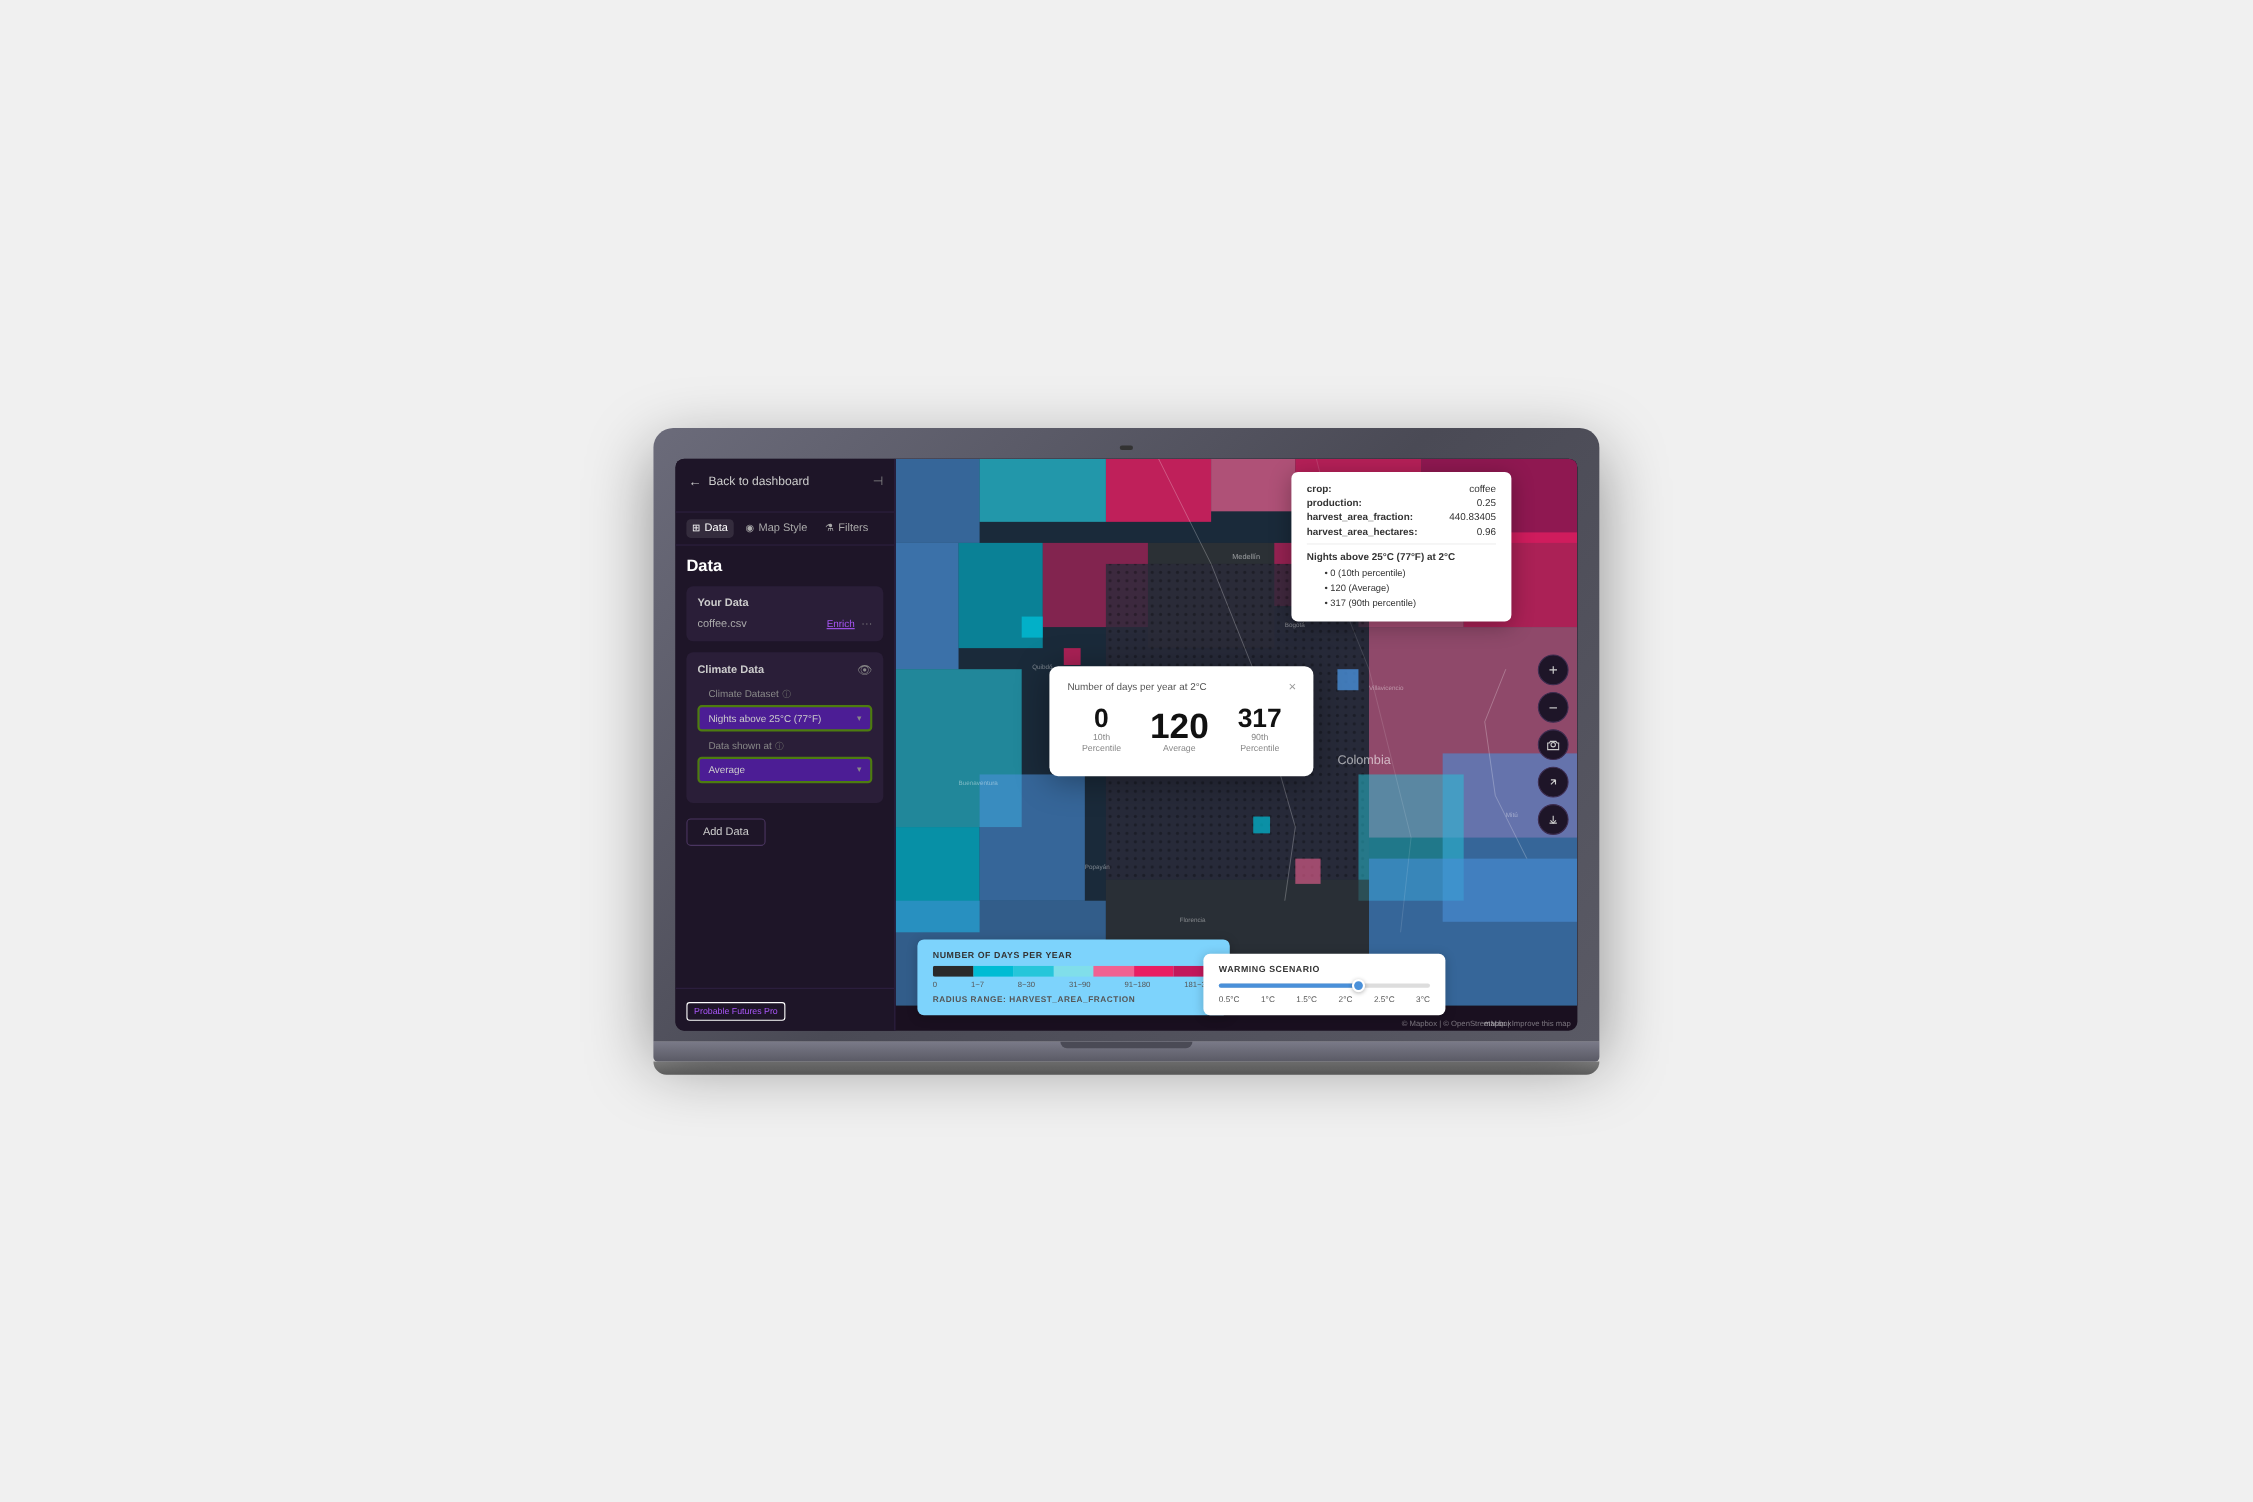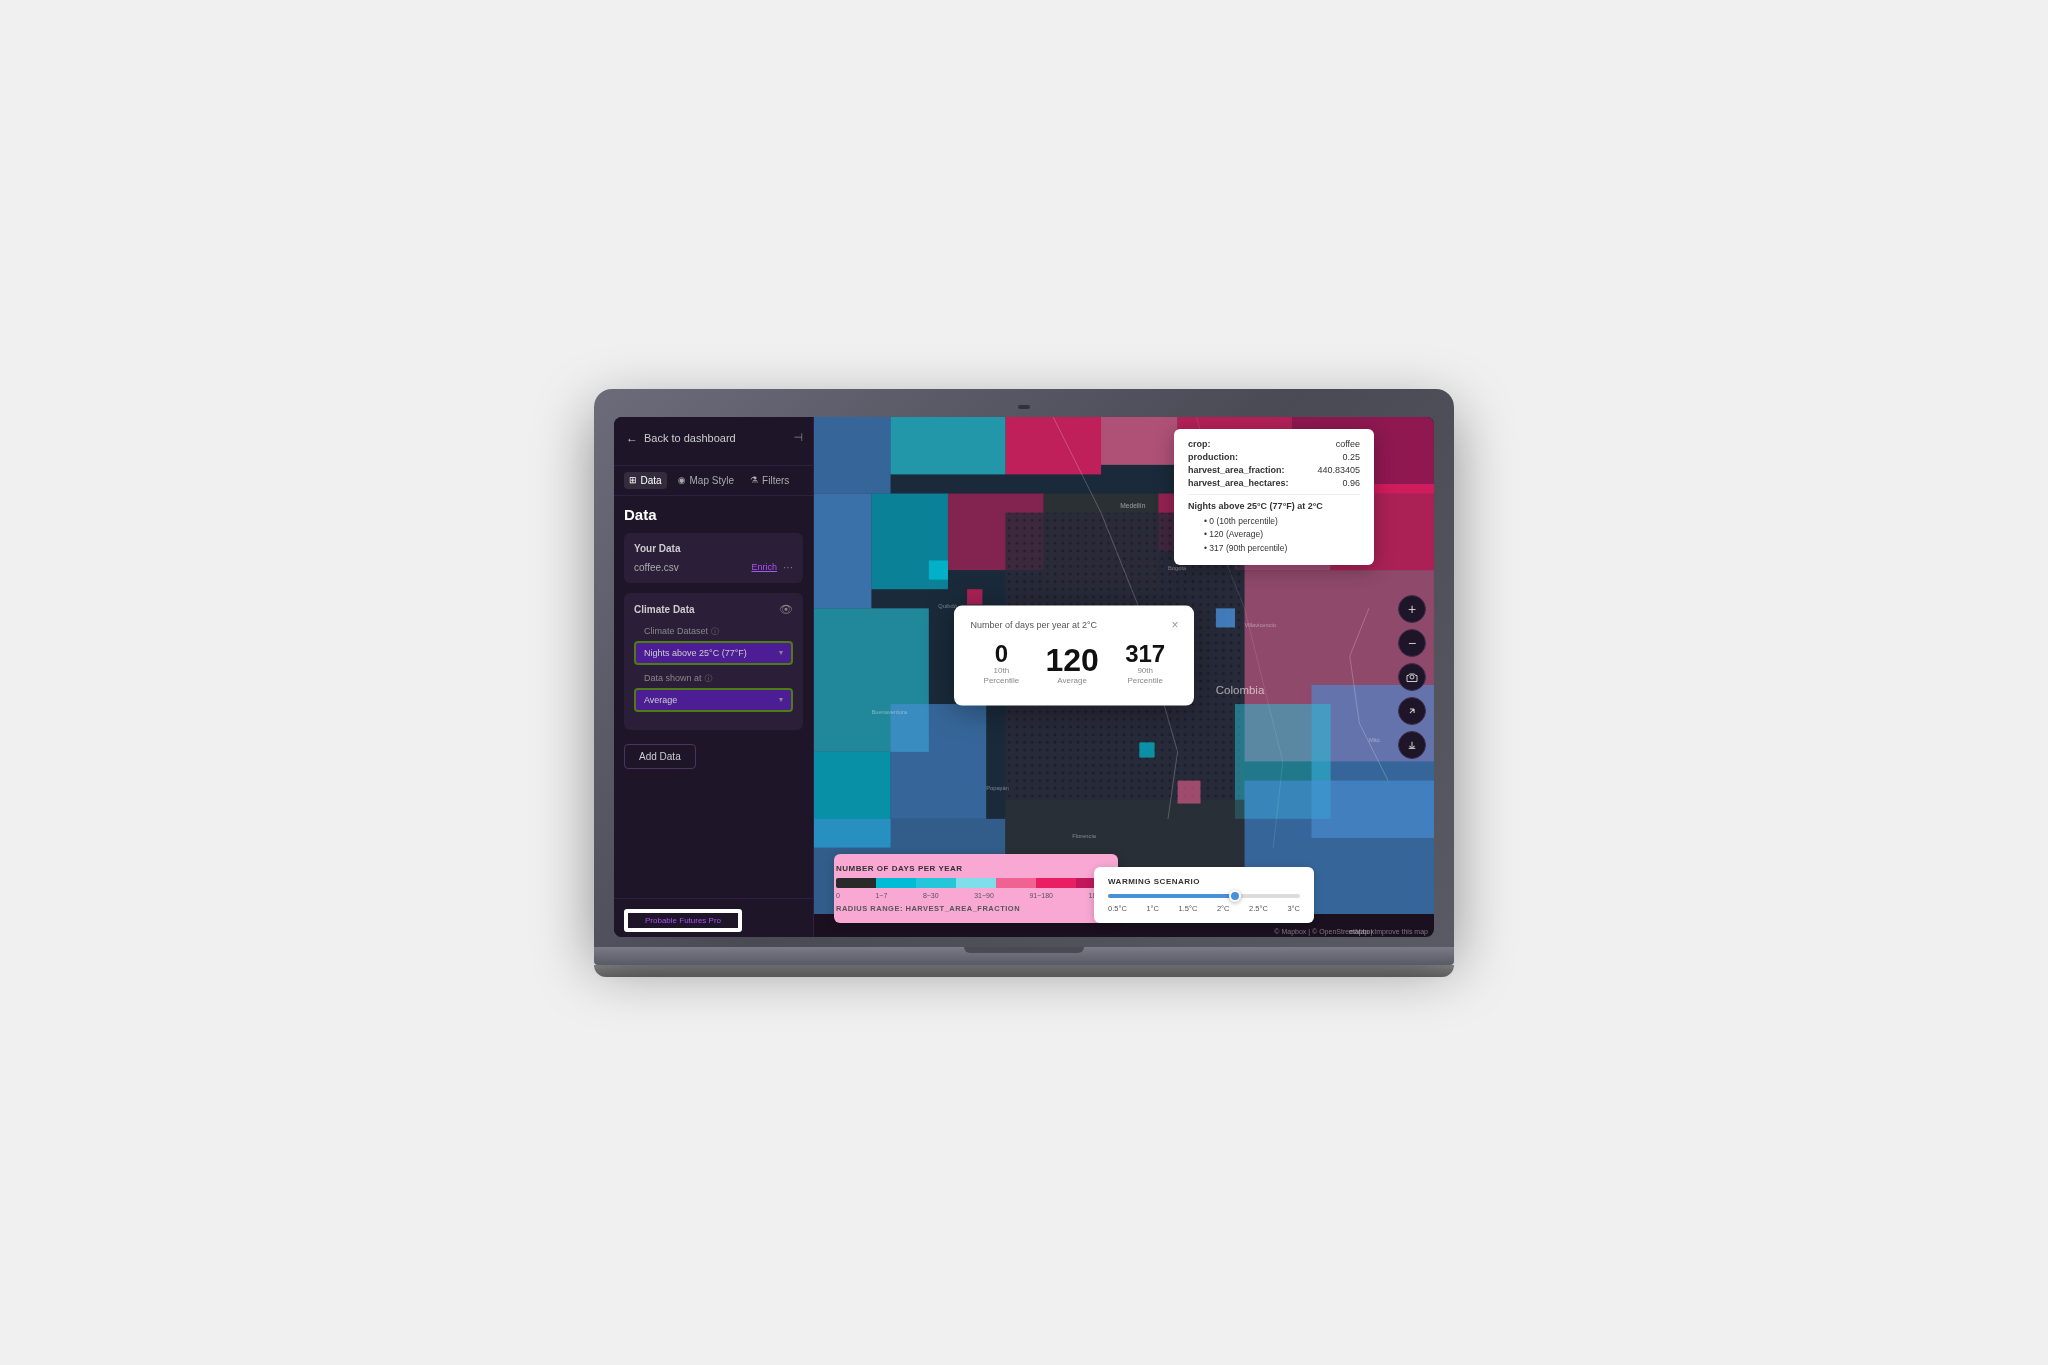--- a/index.html
+++ b/index.html
@@ -265,24 +265,24 @@
       cursor: pointer;
       margin-top: 4px;
     }
 
     .sidebar-footer {
       padding: 10px;
       border-top: 1px solid #2d2040;
     }
 
     .brand-badge {
-      border: 4px solid #ffffff;
+      border: 1px solid #ffffff;
       color: #a855f7;
       font-size: 8px;
-      padding: 3px 17px;
+      padding: 3px 6px;
       border-radius: 3px;
     }
 
     
     .map-area {
       position: absolute;
       left: 200px;
       top: 0;
       right: 0;
       bottom: 0;
@@ -424,23 +424,23 @@
       color: #888;
       text-align: center;
       line-height: 1.3;
     }
 
     
     .legend-panel {
       position: absolute;
       bottom: 14px;
       left: 20px;
-      background: #f9a8d4;
+      background: #7dd3fc;
       border-radius: 6px;
-      padding: 10px 2px;
+      padding: 10px 14px;
       z-index: 20;
       width: 284px;
       box-shadow: 0 2px 10px rgba(0,0,0,0.2);
     }
 
     .legend-title {
       font-size: 8px;
       font-weight: 700;
       color: #333;
       letter-spacing: 0.5px;

